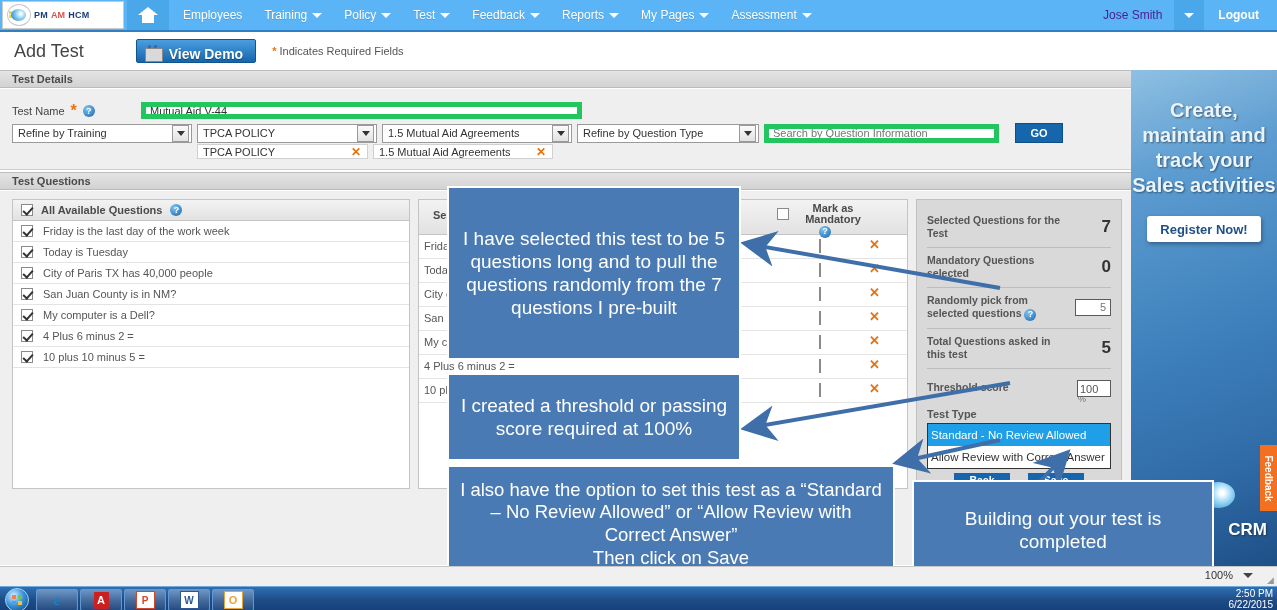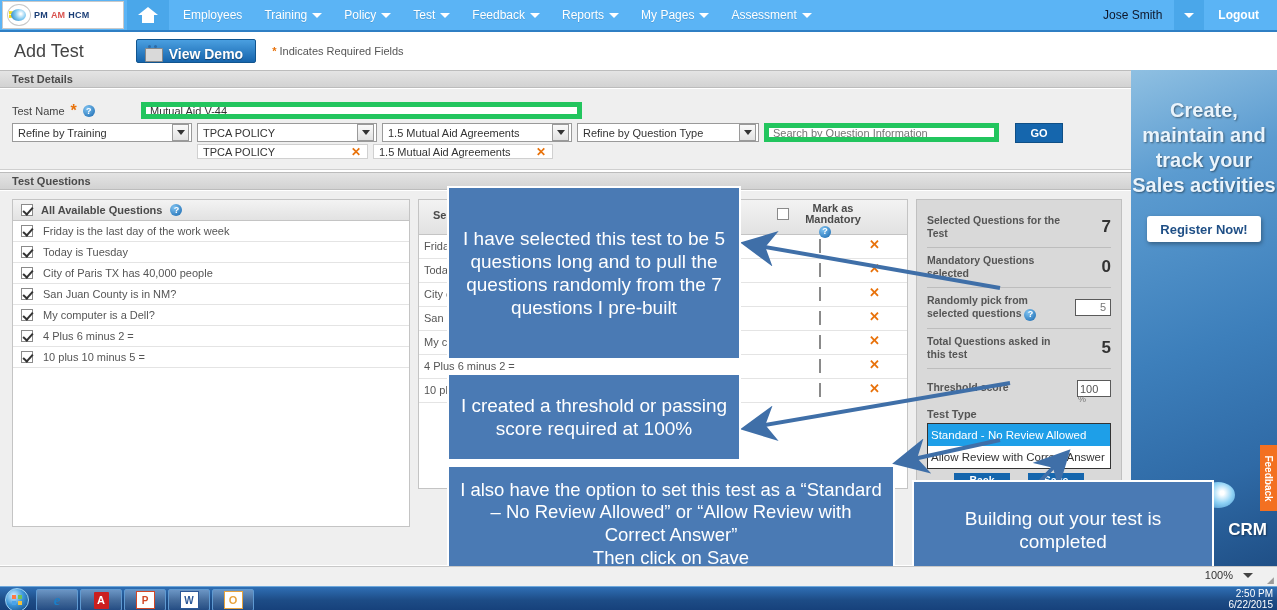--- a/index.html
+++ b/index.html
@@ -76,21 +76,21 @@
     display: flex; align-items: center; gap: 5px; cursor: default;
     text-shadow: 0 1px 0 rgba(0,0,0,.12);
   }
   .caret-d {
     width: 0; height: 0; border-left: 5px solid transparent; border-right: 5px solid transparent;
     border-top: 5px solid #ffffff;
   }
   .user-area {
     position: absolute; right: 0; top: 0; height: 30px; display: flex; align-items: center;
   }
-  .username { color: #0f172a; font-size: 12px; padding: 0 12px; text-align: right; }
+  .username { color: #4c1d95; font-size: 12px; padding: 0 12px; text-align: right; }
   .user-caret-box {
     width: 30px; height: 30px; background: #4aa7ea;
     display: flex; align-items: center; justify-content: center;
   }
   .logout { color: #ffffff; font-size: 12px; font-weight: bold; padding: 0 18px 0 14px; }
 
   
   .pagehead {
     position: absolute; left: 0; top: 32px; width: 1277px; height: 38px;
     background: #ffffff;
@@ -141,21 +141,21 @@
     display: inline-flex; align-items: center; justify-content: center;
     line-height: 1;
   }
   .txtinput {
     height: 17px; border: 5px solid #22c55e; background: #ffffff;
     font-size: 11px; color: #333333; padding: 0 4px; box-sizing: border-box;
     font-family: "Liberation Sans", sans-serif;
   }
   .testname-input { position: absolute; left: 129px; top: 0; width: 441px; }
 
-  .row2 { position: absolute; left: 12px; top: 34px; display: flex; gap: 5px; }
+  .row2 { position: absolute; left: 12px; top: 34px; display: flex; align-items: center; gap: 5px; }
   .sel {
     height: 19px; border: 1px solid #9a9a9a; background: #ffffff;
     font-size: 11px; color: #333333; box-sizing: border-box;
     display: flex; align-items: center; justify-content: space-between;
     padding: 0 2px 0 5px;
   }
   .sel .caret-box {
     width: 15px; height: 15px; background: linear-gradient(#fafafa,#e2e2e2);
     border: 1px solid #9a9a9a; display: flex; align-items: center; justify-content: center;
   }
@@ -173,21 +173,21 @@
   }
   .xmark { color: #e8720b; font-weight: bold; font-size: 12px; line-height: 1; }
 
   
   .questions-area {
     position: absolute; left: 0; top: 191px; width: 1131px; height: 374px;
     background: #efefef;
     box-sizing: border-box;
   }
   .leftlist {
-    position: absolute; left: 12px; top: 8px; width: 398px; height: 328px;
+    position: absolute; left: 12px; top: 8px; width: 398px; height: 290px;
     background: #ffffff; border: 1px solid #c4c4c4; box-sizing: border-box;
     overflow: hidden;
   }
   .ll-head {
     height: 20px; background: linear-gradient(#f3f3f3,#e2e2e2);
     border-bottom: 1px solid #c4c4c4;
     display: flex; align-items: center; gap: 8px; padding-left: 8px;
     font-size: 11px; font-weight: bold; color: #4a4a4a;
   }
   .ll-row {

